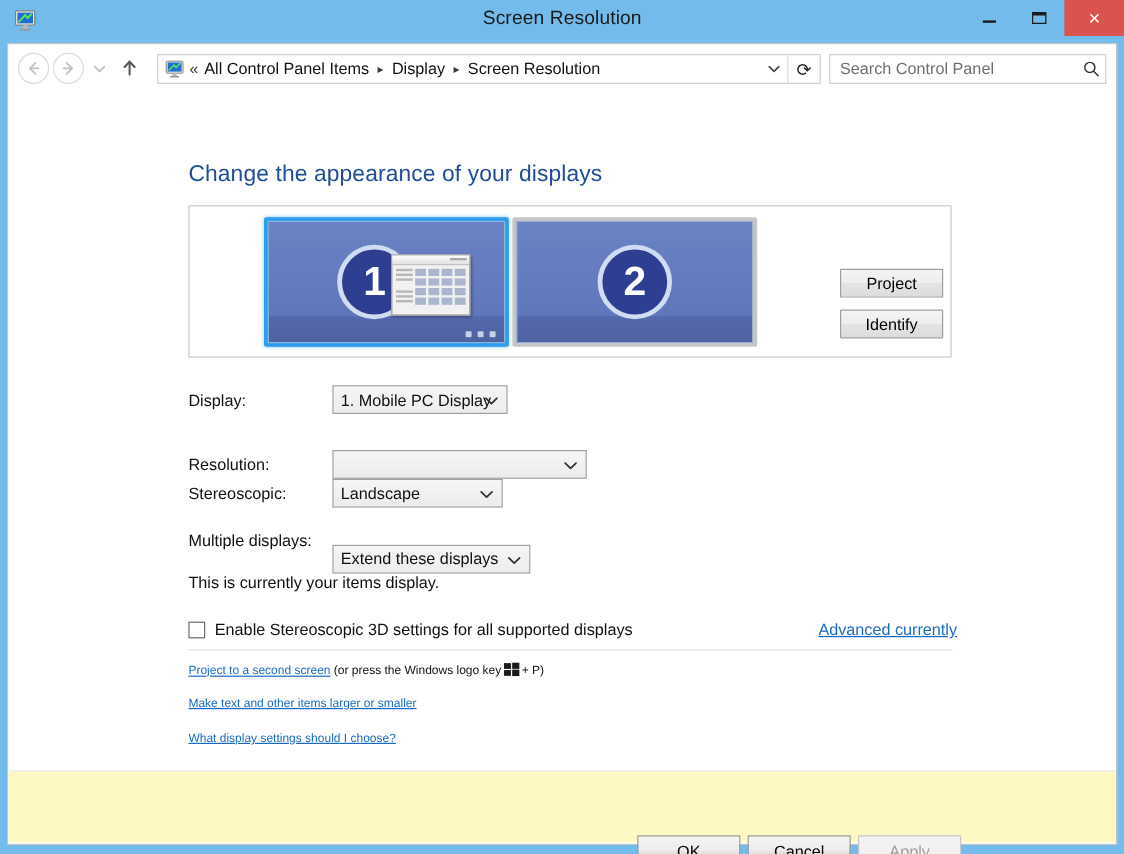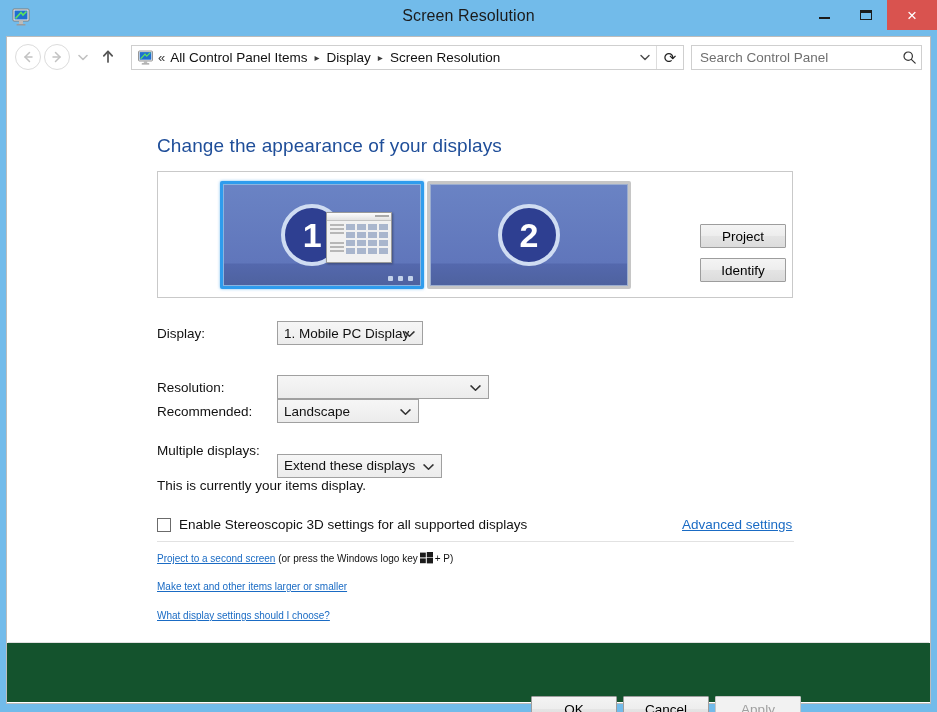--- a/index.html
+++ b/index.html
@@ -502,21 +502,21 @@
     left: 1px; top: 565px;
     width: 921px;
     height: 1px;
     background: #e0e0e0;
   }
   .footer {
     position: absolute;
     left: 0; top: 566px;
     width: 923px;
     height: 59px;
-    background: #14532d;
+    background: #fef9c3;
   }
   .btn-ok {
     position: absolute;
     left: 524px; top: 53px;
     width: 86px; height: 26px;
   }
   .btn-cancel {
     position: absolute;
     left: 616px; top: 53px;
     width: 86px; height: 26px;
@@ -703,21 +703,21 @@
         <div class="combo">
           <span class="cb-arrow">
             <svg width="11" height="7" viewBox="0 0 11 7">
               <path d="M1 1.4 L5.5 5.8 L10 1.4" stroke="#333333" stroke-width="1.5" fill="none" stroke-linecap="round" stroke-linejoin="round"></path>
             </svg>
           </span>
         </div>
       </div>
 
       <div class="frow r-orient">
-        <div class="flabel">Recommended:</div>
+        <div class="flabel">Stereoscopic:</div>
         <div class="combo">
           <span>Landscape</span>
           <span class="cb-arrow">
             <svg width="11" height="7" viewBox="0 0 11 7">
               <path d="M1 1.4 L5.5 5.8 L10 1.4" stroke="#333333" stroke-width="1.5" fill="none" stroke-linecap="round" stroke-linejoin="round"></path>
             </svg>
           </span>
         </div>
       </div>
 
@@ -732,21 +732,21 @@
           </span>
         </div>
       </div>
 
       <div class="main-note">This is currently your items display.</div>
 
       <div class="chk-row">
         <div class="chkbox"></div>
         <div class="chk-label">Enable Stereoscopic 3D settings for all supported displays</div>
       </div>
-      <div class="adv-link">Advanced settings</div>
+      <div class="adv-link">Advanced currently</div>
 
       <div class="hr hr1"></div>
 
       <div class="link link-1">
         <u>Project to a second screen</u><span class="plain"> </span><span class="plain">(or press the Windows logo key</span><span class="winkey"><svg width="13" height="12" viewBox="0 0 13 12">
               <rect x="0" y="0.6" width="5.8" height="4.8" fill="#1b1b1b"></rect>
               <rect x="6.8" y="0" width="6.2" height="5.4" fill="#1b1b1b"></rect>
               <rect x="0" y="6.4" width="5.8" height="4.8" fill="#1b1b1b"></rect>
               <rect x="6.8" y="6" width="6.2" height="5.4" fill="#1b1b1b"></rect>
             </svg></span><span class="plain">+ P)</span>

